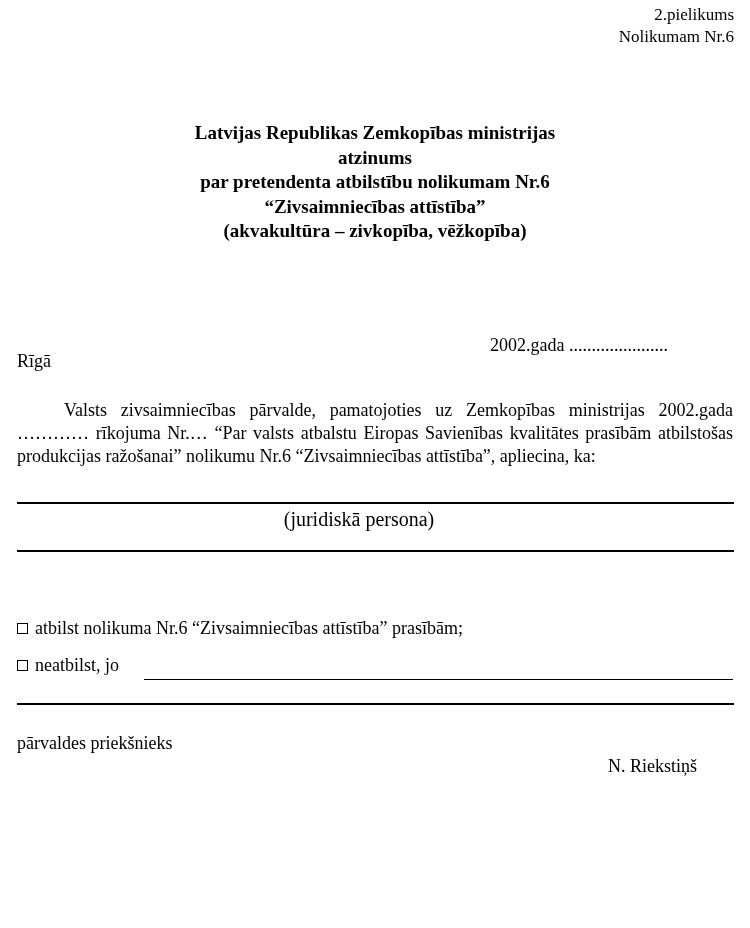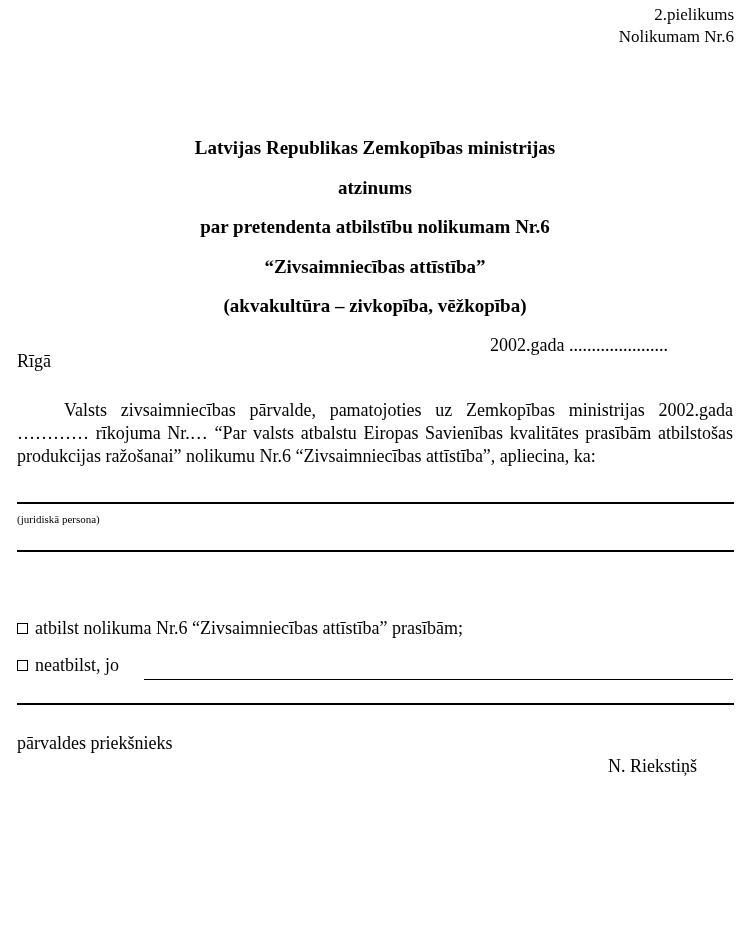--- a/index.html
+++ b/index.html
@@ -46,21 +46,20 @@
     top: 121px;
     width: 716px;
     text-align: center;
     font-weight: bold;
     font-size: 19px;
     line-height: 24.5px;
   }
   .title-line {
     display: block;
     white-space: nowrap;
-    margin-top: 15px;
   }
 
   
   .place-date-row {
     position: absolute;
     left: 17px;
     top: 333px;
     width: 716px;
     height: 24px;
     font-size: 18px;
@@ -102,24 +101,25 @@
     border-top: 2px solid #000000;
     margin: 0;
     padding: 0;
   }
   .rule-1 { top: 502px; }
   .rule-2 { top: 550px; }
   .rule-3 { top: 703px; }
 
   .entity-caption {
     position: absolute;
-    left: 17px;
+    left: 1px;
     top: 509px;
     width: 716px;
-    font-size: 11px;
+    text-align: center;
+    font-size: 20px;
     line-height: 20px;
   }
 
   
   .options {
     position: absolute;
     left: 17px;
     top: 617px;
     width: 716px;
     font-size: 18px;

